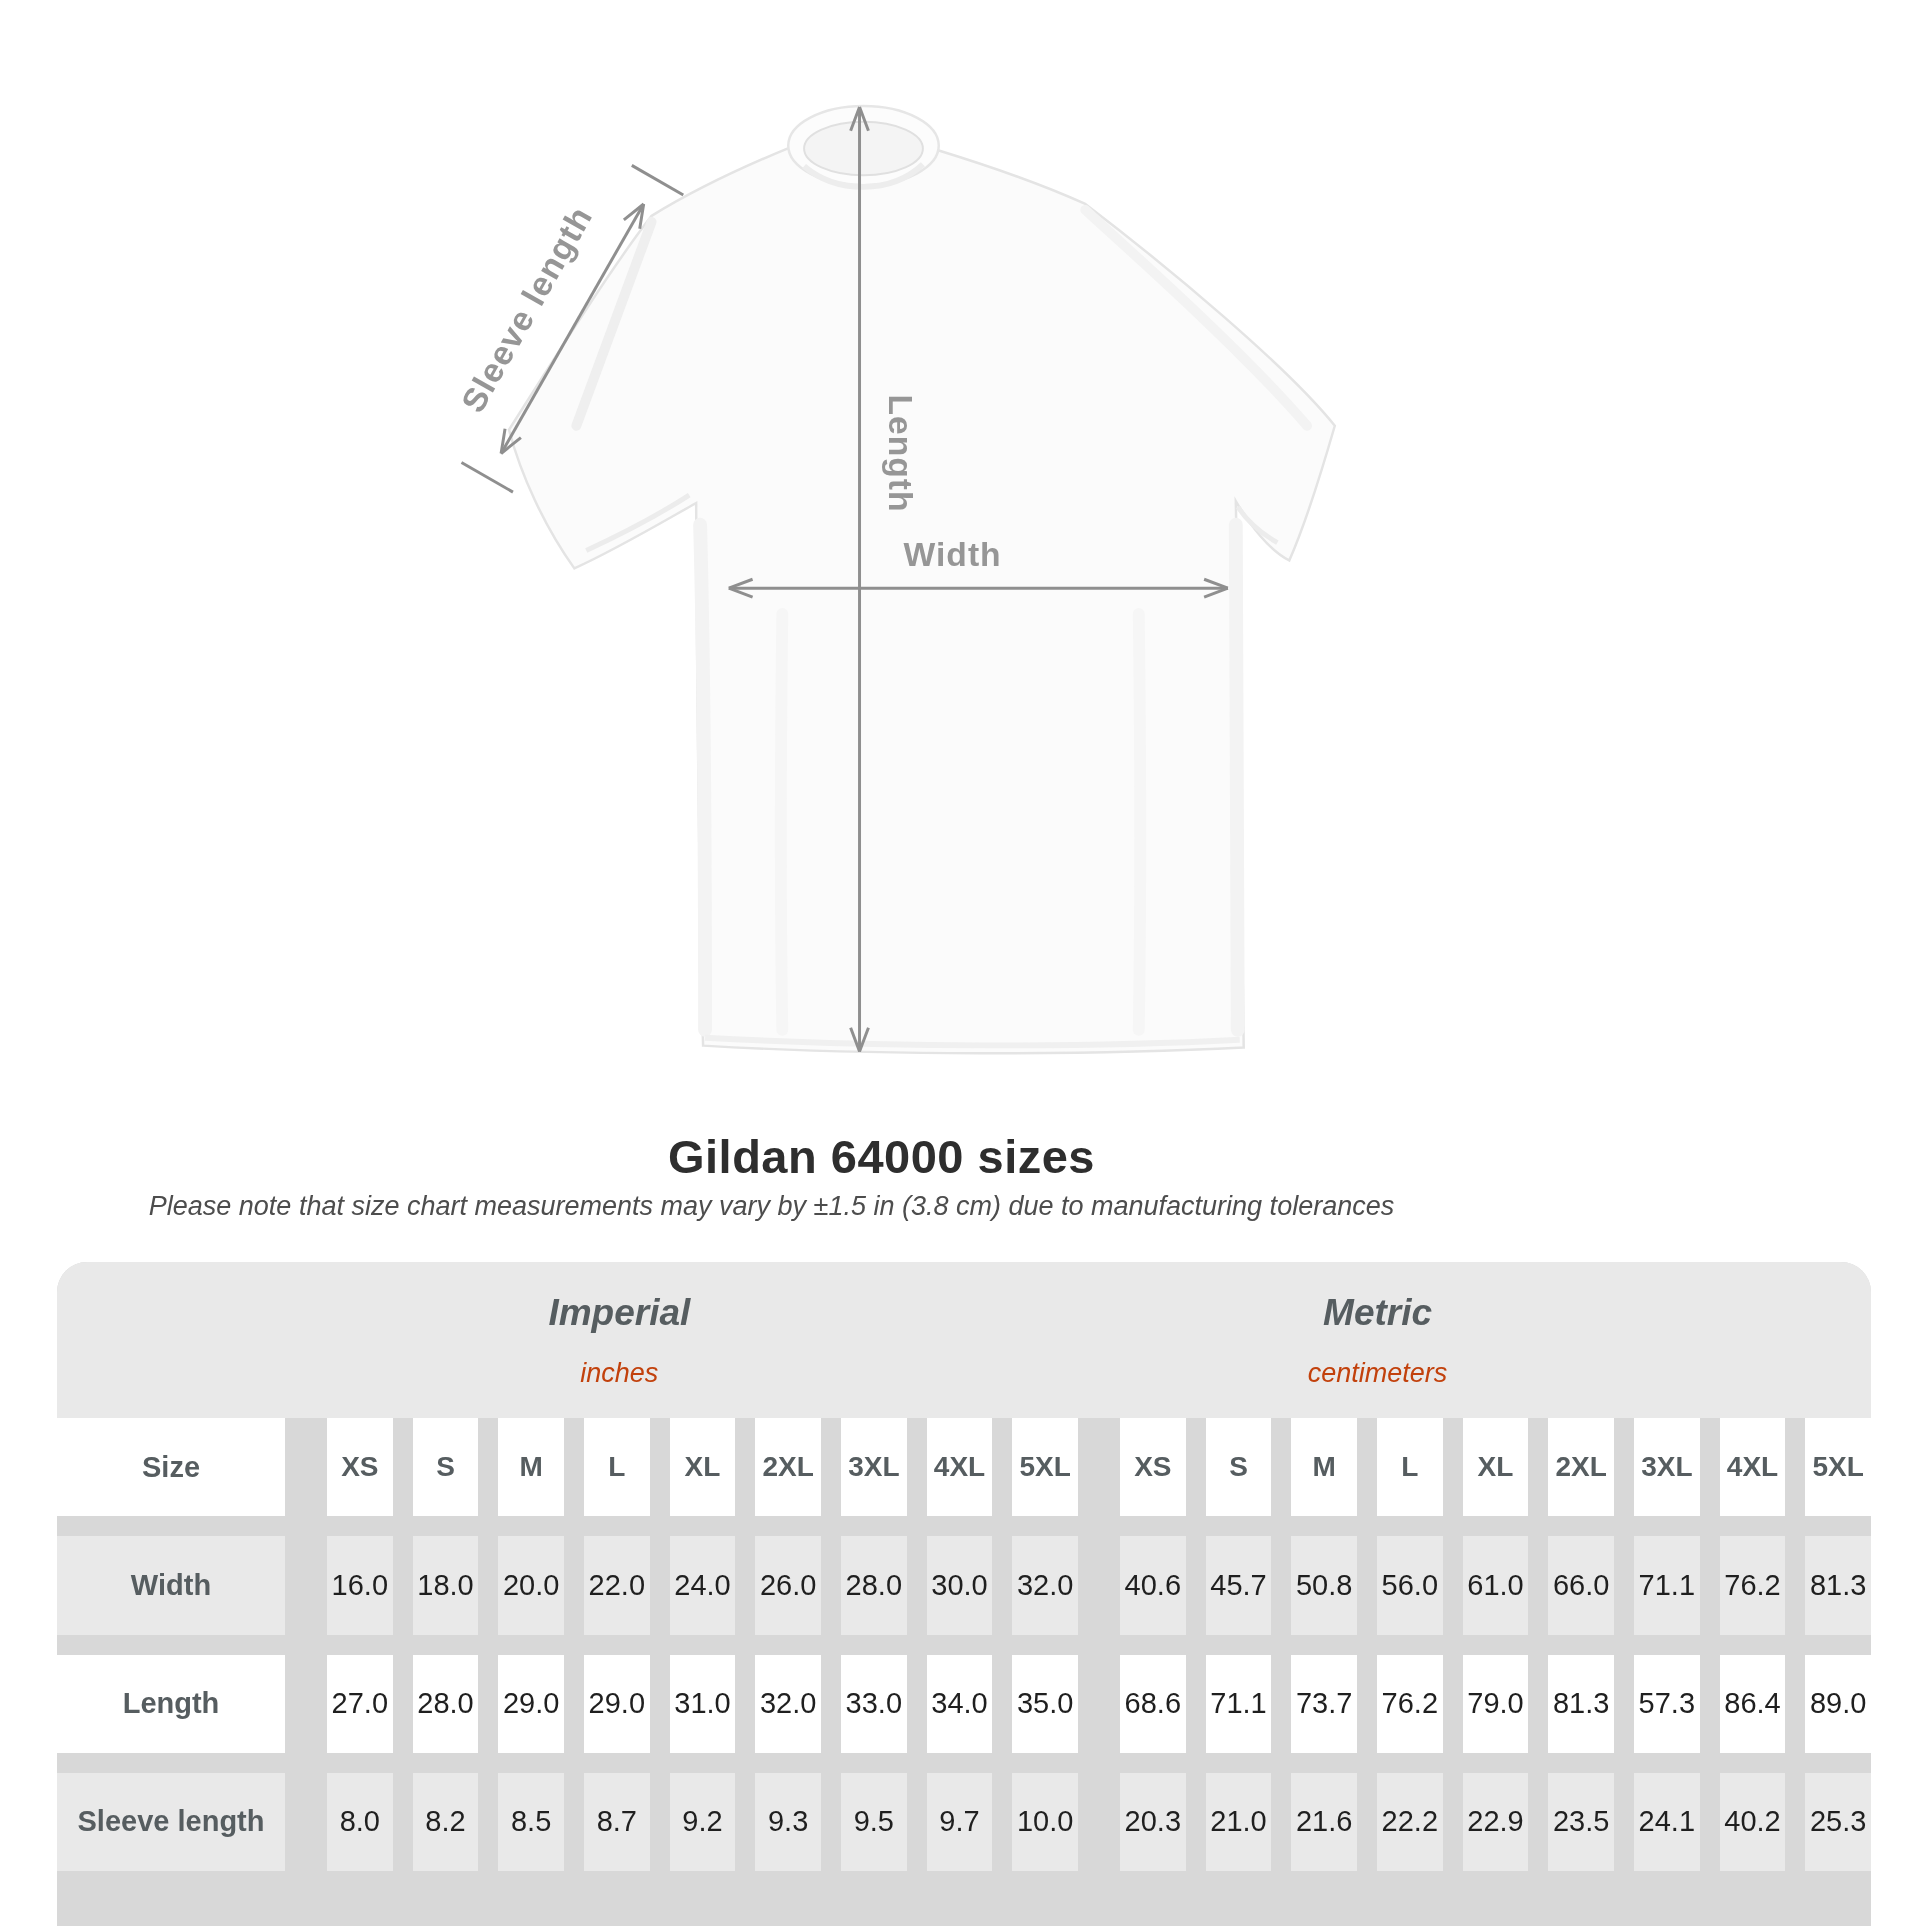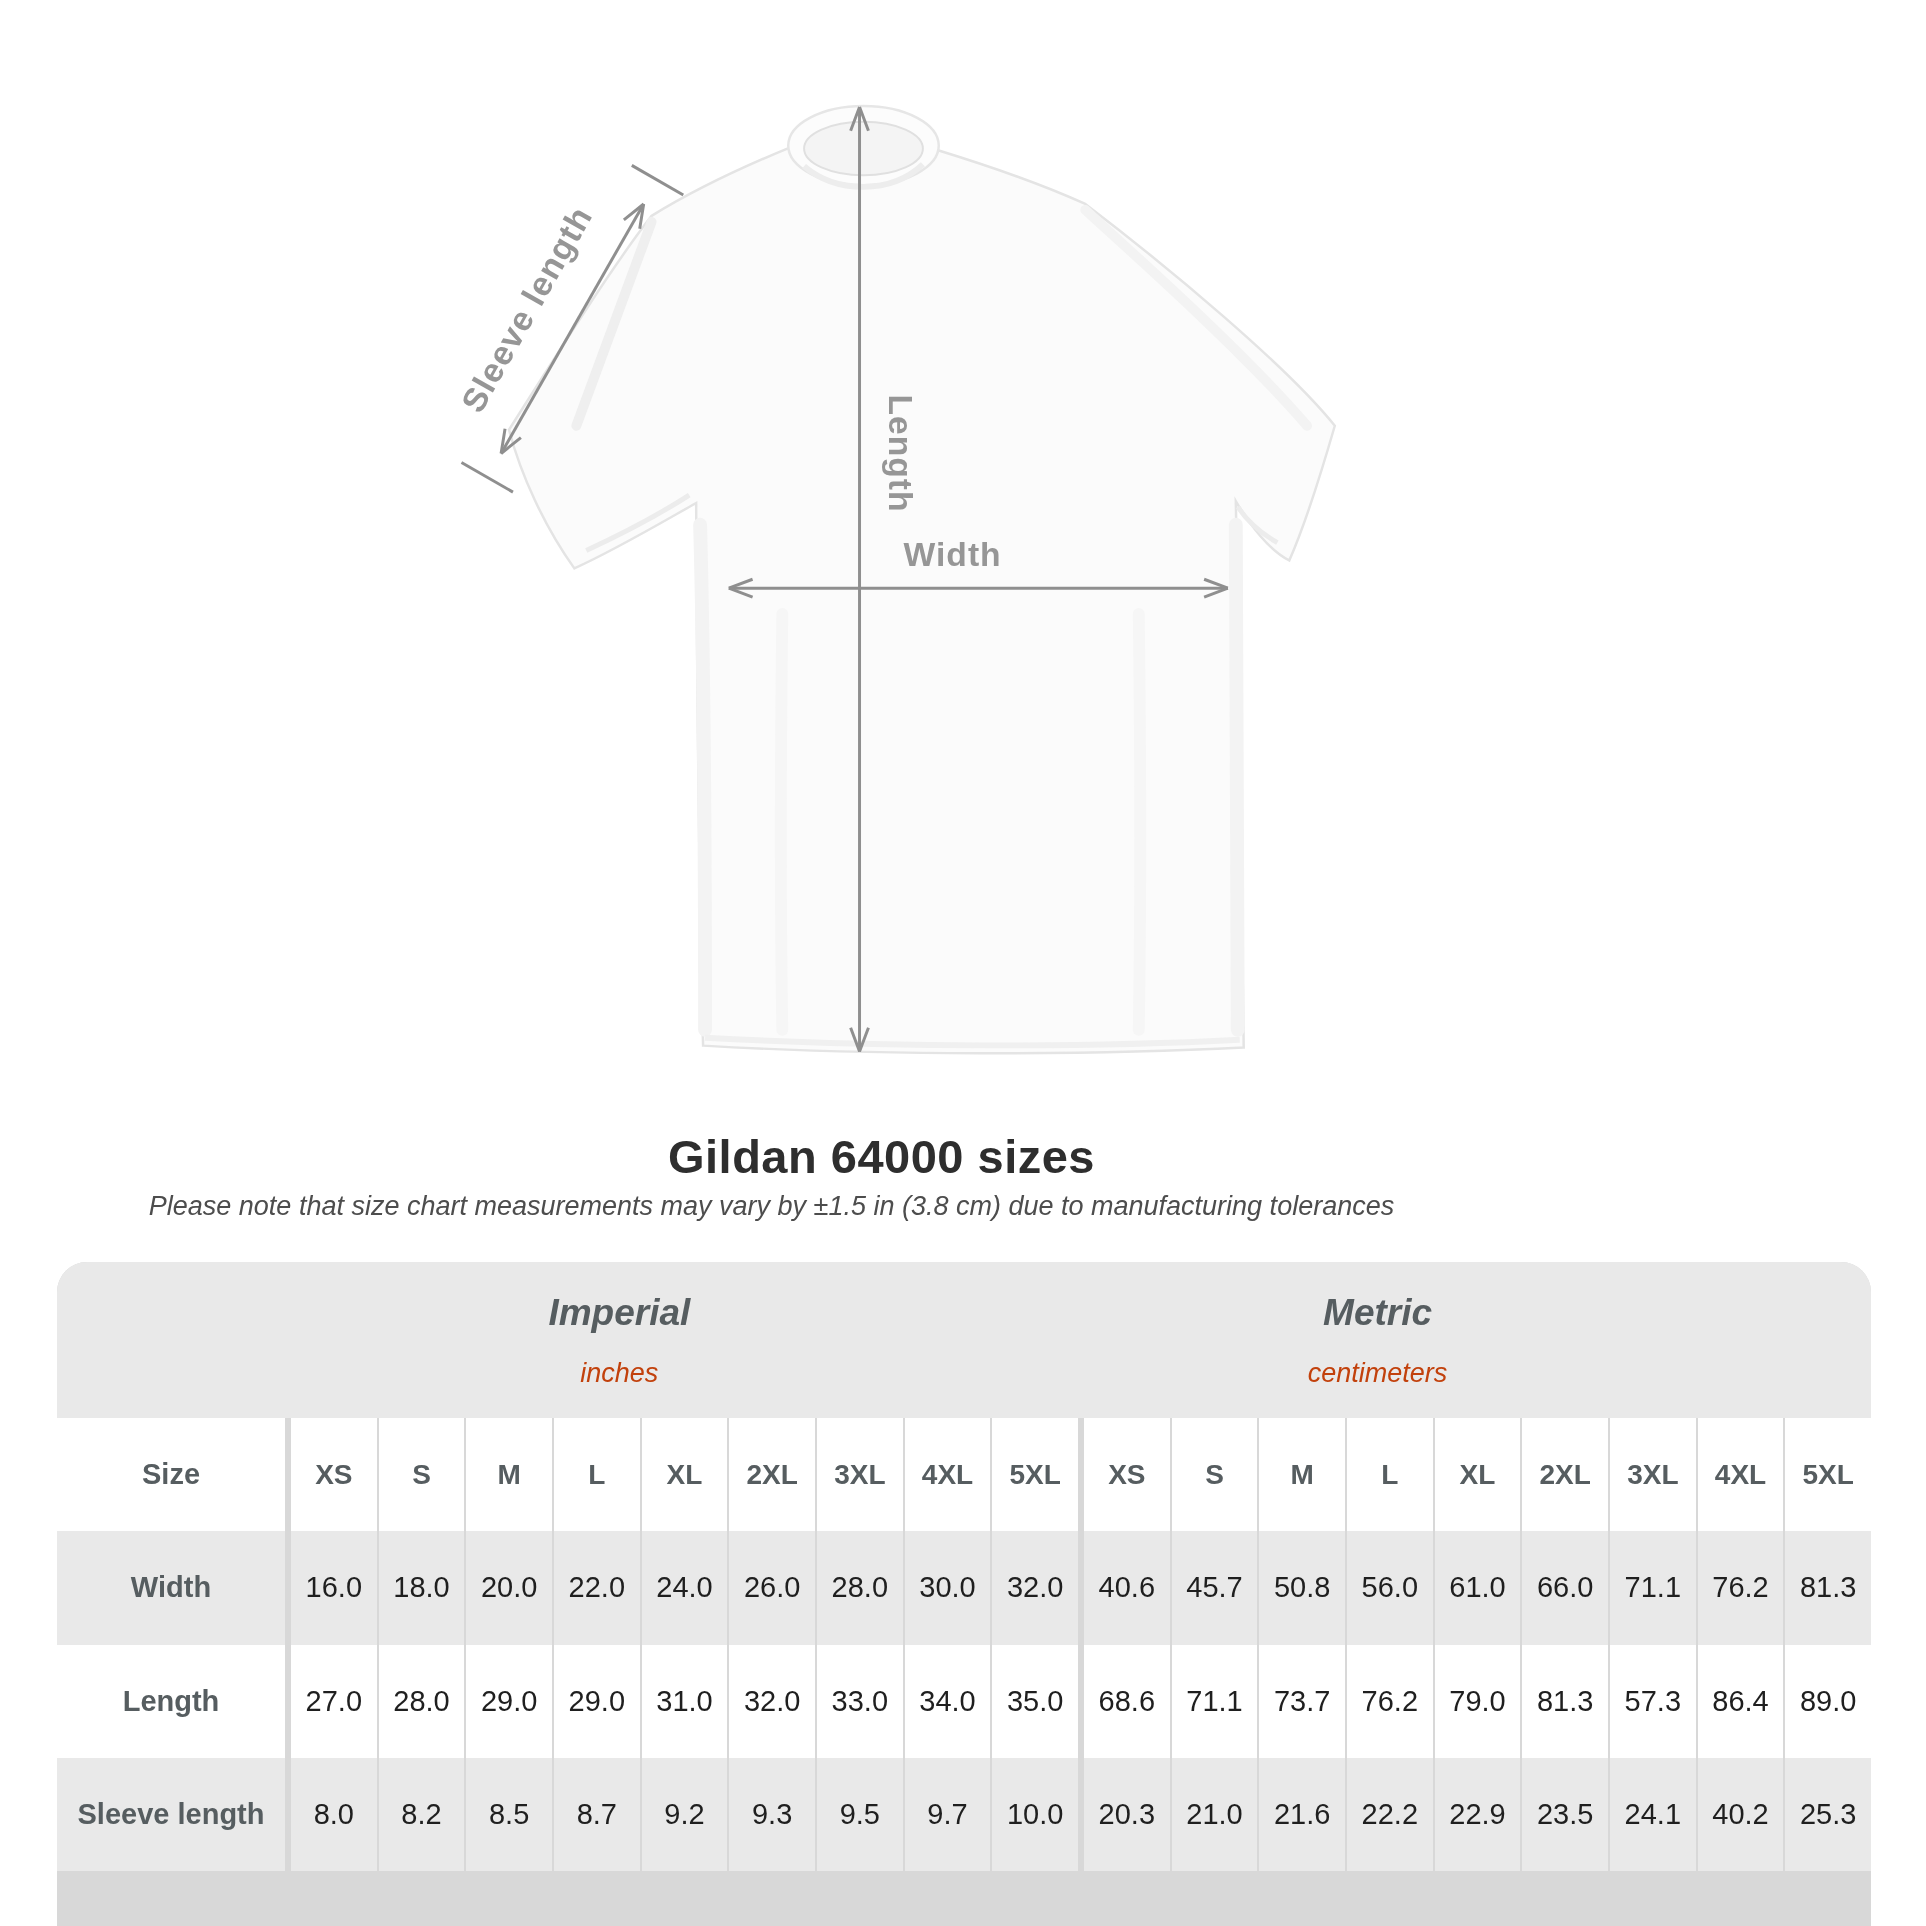--- a/index.html
+++ b/index.html
@@ -31,21 +31,21 @@
   }
   .band-label{position:absolute;top:50%;transform:translate(-50%,-50%);text-align:center;white-space:nowrap;}
   .band-label .sys{font-size:37px;font-weight:bold;font-style:italic;color:var(--head-text,#565d60);}
   .band-label .unit{font-size:27px;font-style:italic;color:#c2410c;margin-top:24px;}
   .band-imperial{left:31%;}
   .band-metric{left:72.8%;}
   .grid{
     display:grid;height:453px;
     grid-template-columns:228px 2px repeat(9,1fr) 2px repeat(9,1fr);
     grid-template-rows:repeat(4,1fr);
-    column-gap:2px;row-gap:0;
+    column-gap:2px;row-gap:0;gap:20px;
   }
   .cell{display:flex;align-items:center;justify-content:center;background:#ffffff;
         font-size:29px;color:var(--num-text,#1f1f1f);}
   .cell.shade{background:var(--row-gray,#e9e9e9);}
   .cell.head{font-weight:bold;color:var(--head-text,#5b6164);font-size:28px;}
   .cell.label-col{font-weight:bold;color:var(--head-text,#5b6164);font-size:29px;}
   .cell.spacer{background:transparent;}
 </style>
 </head>
 <body style="--row-gray: #e9e9e9; --divider: #d8d8d8; --head-text: #565d60; --num-text: #1f1f1f; --annot: #969696;">

